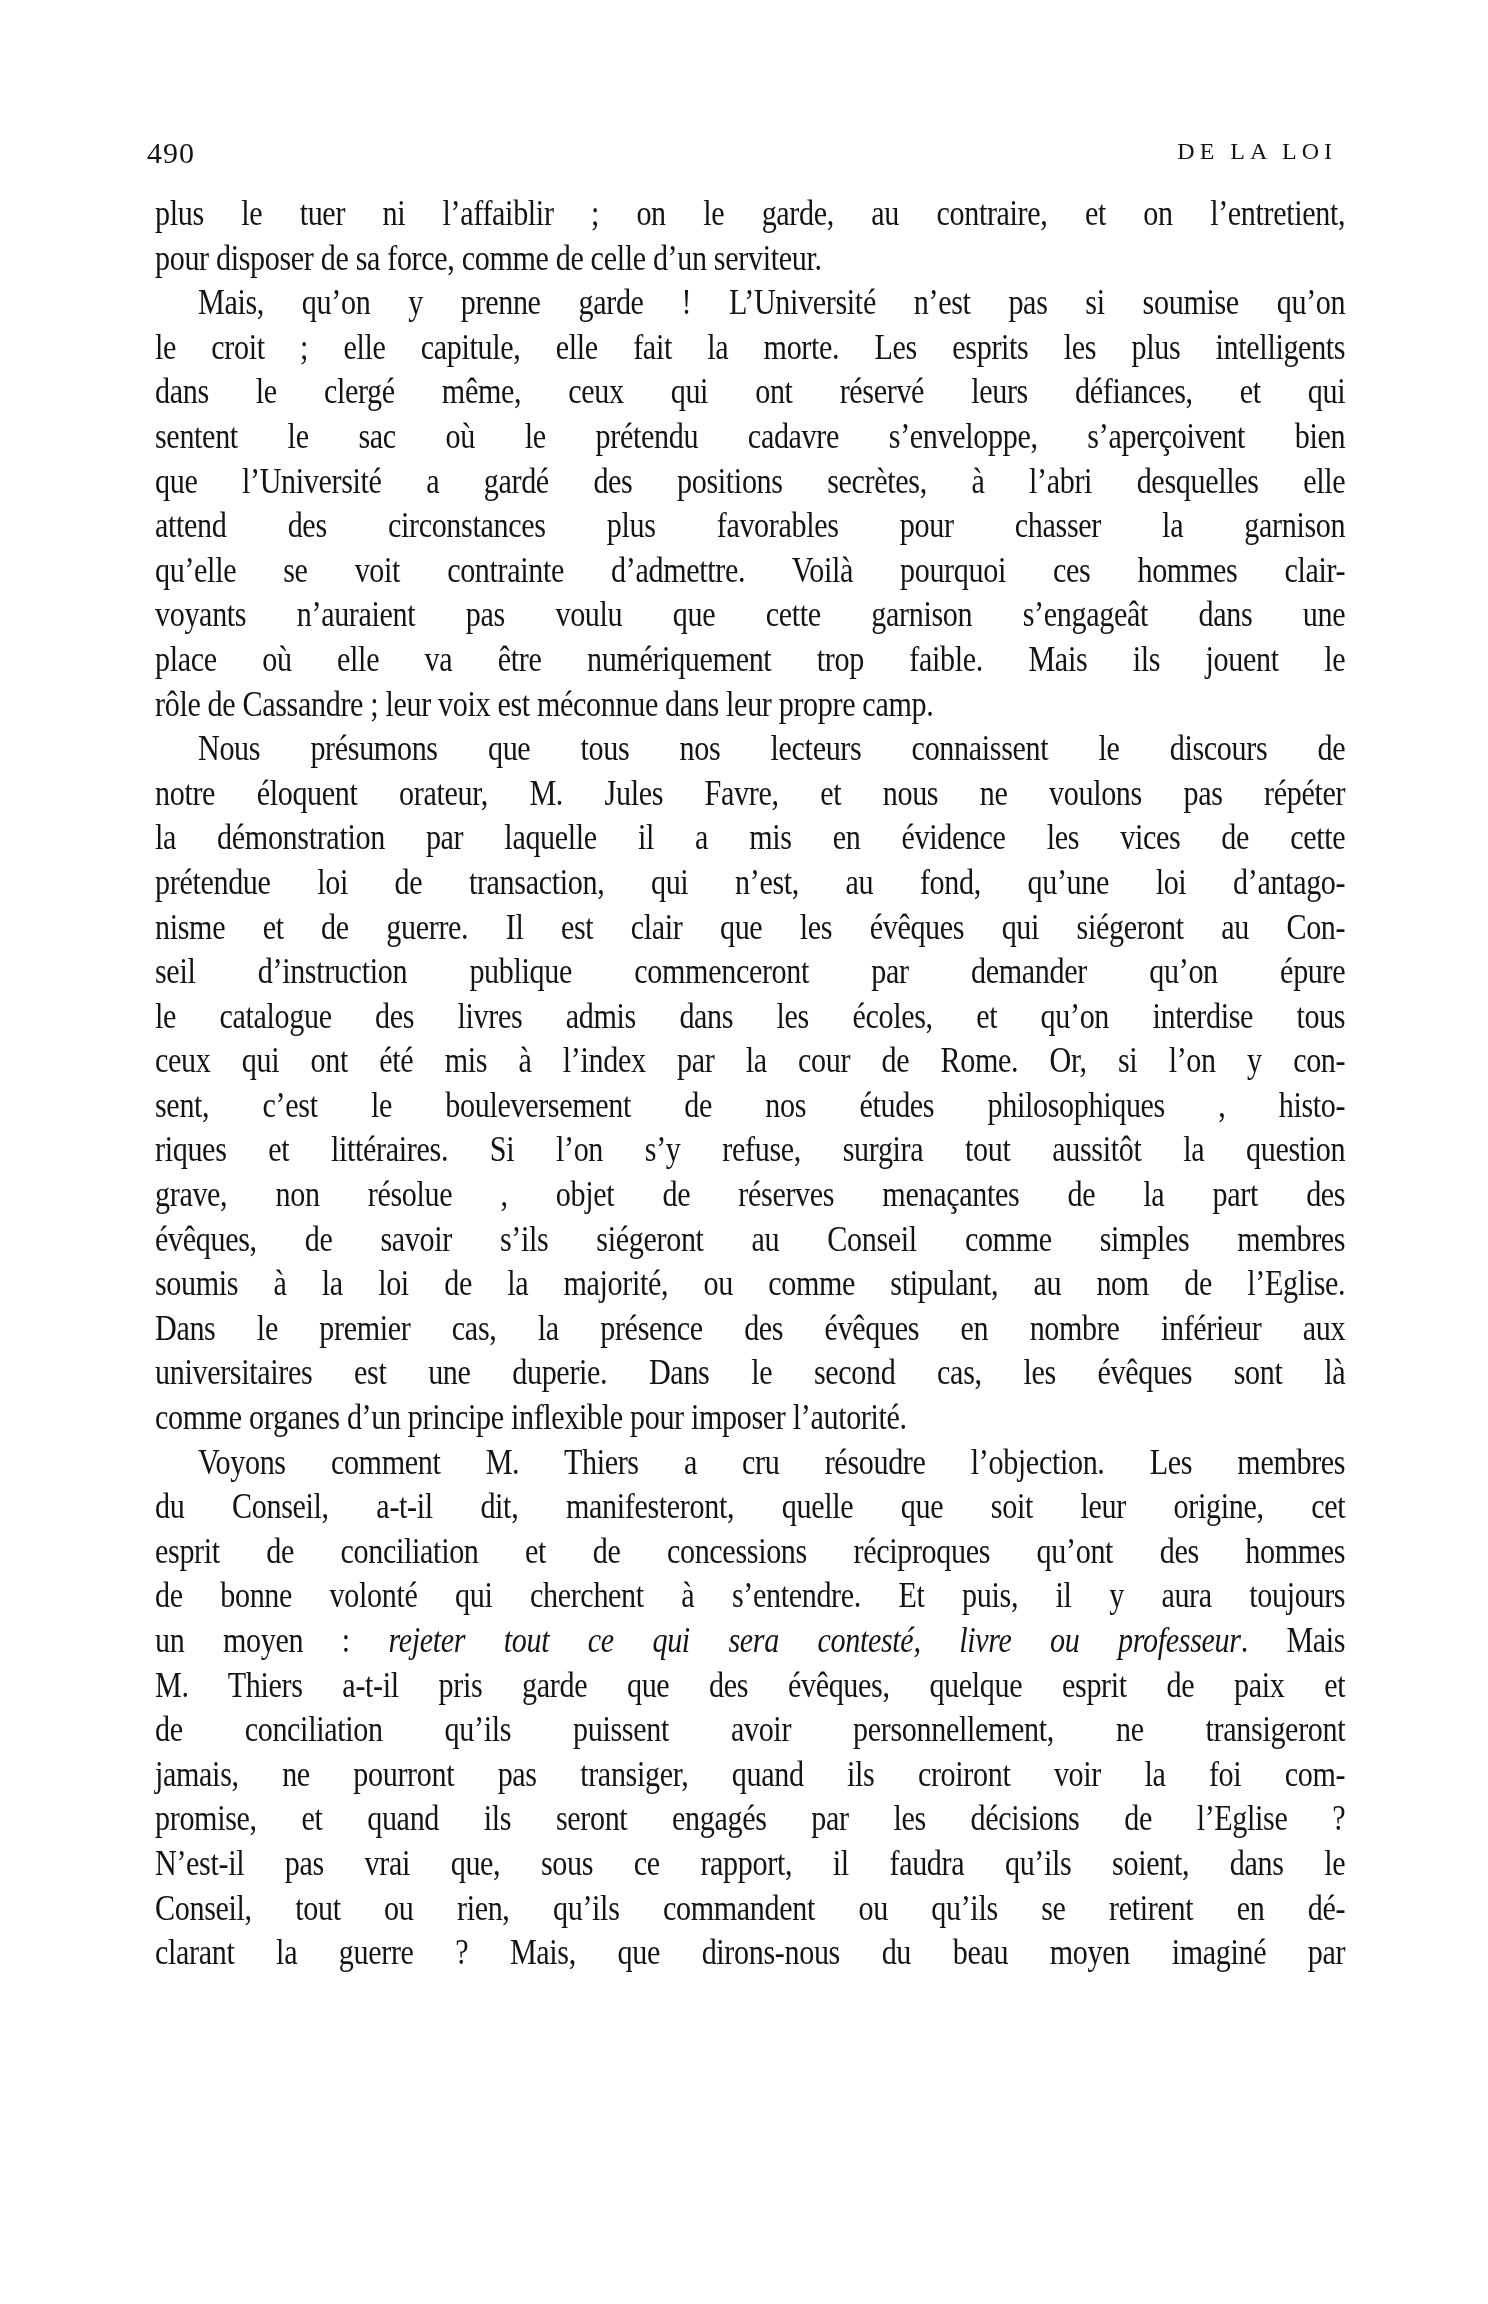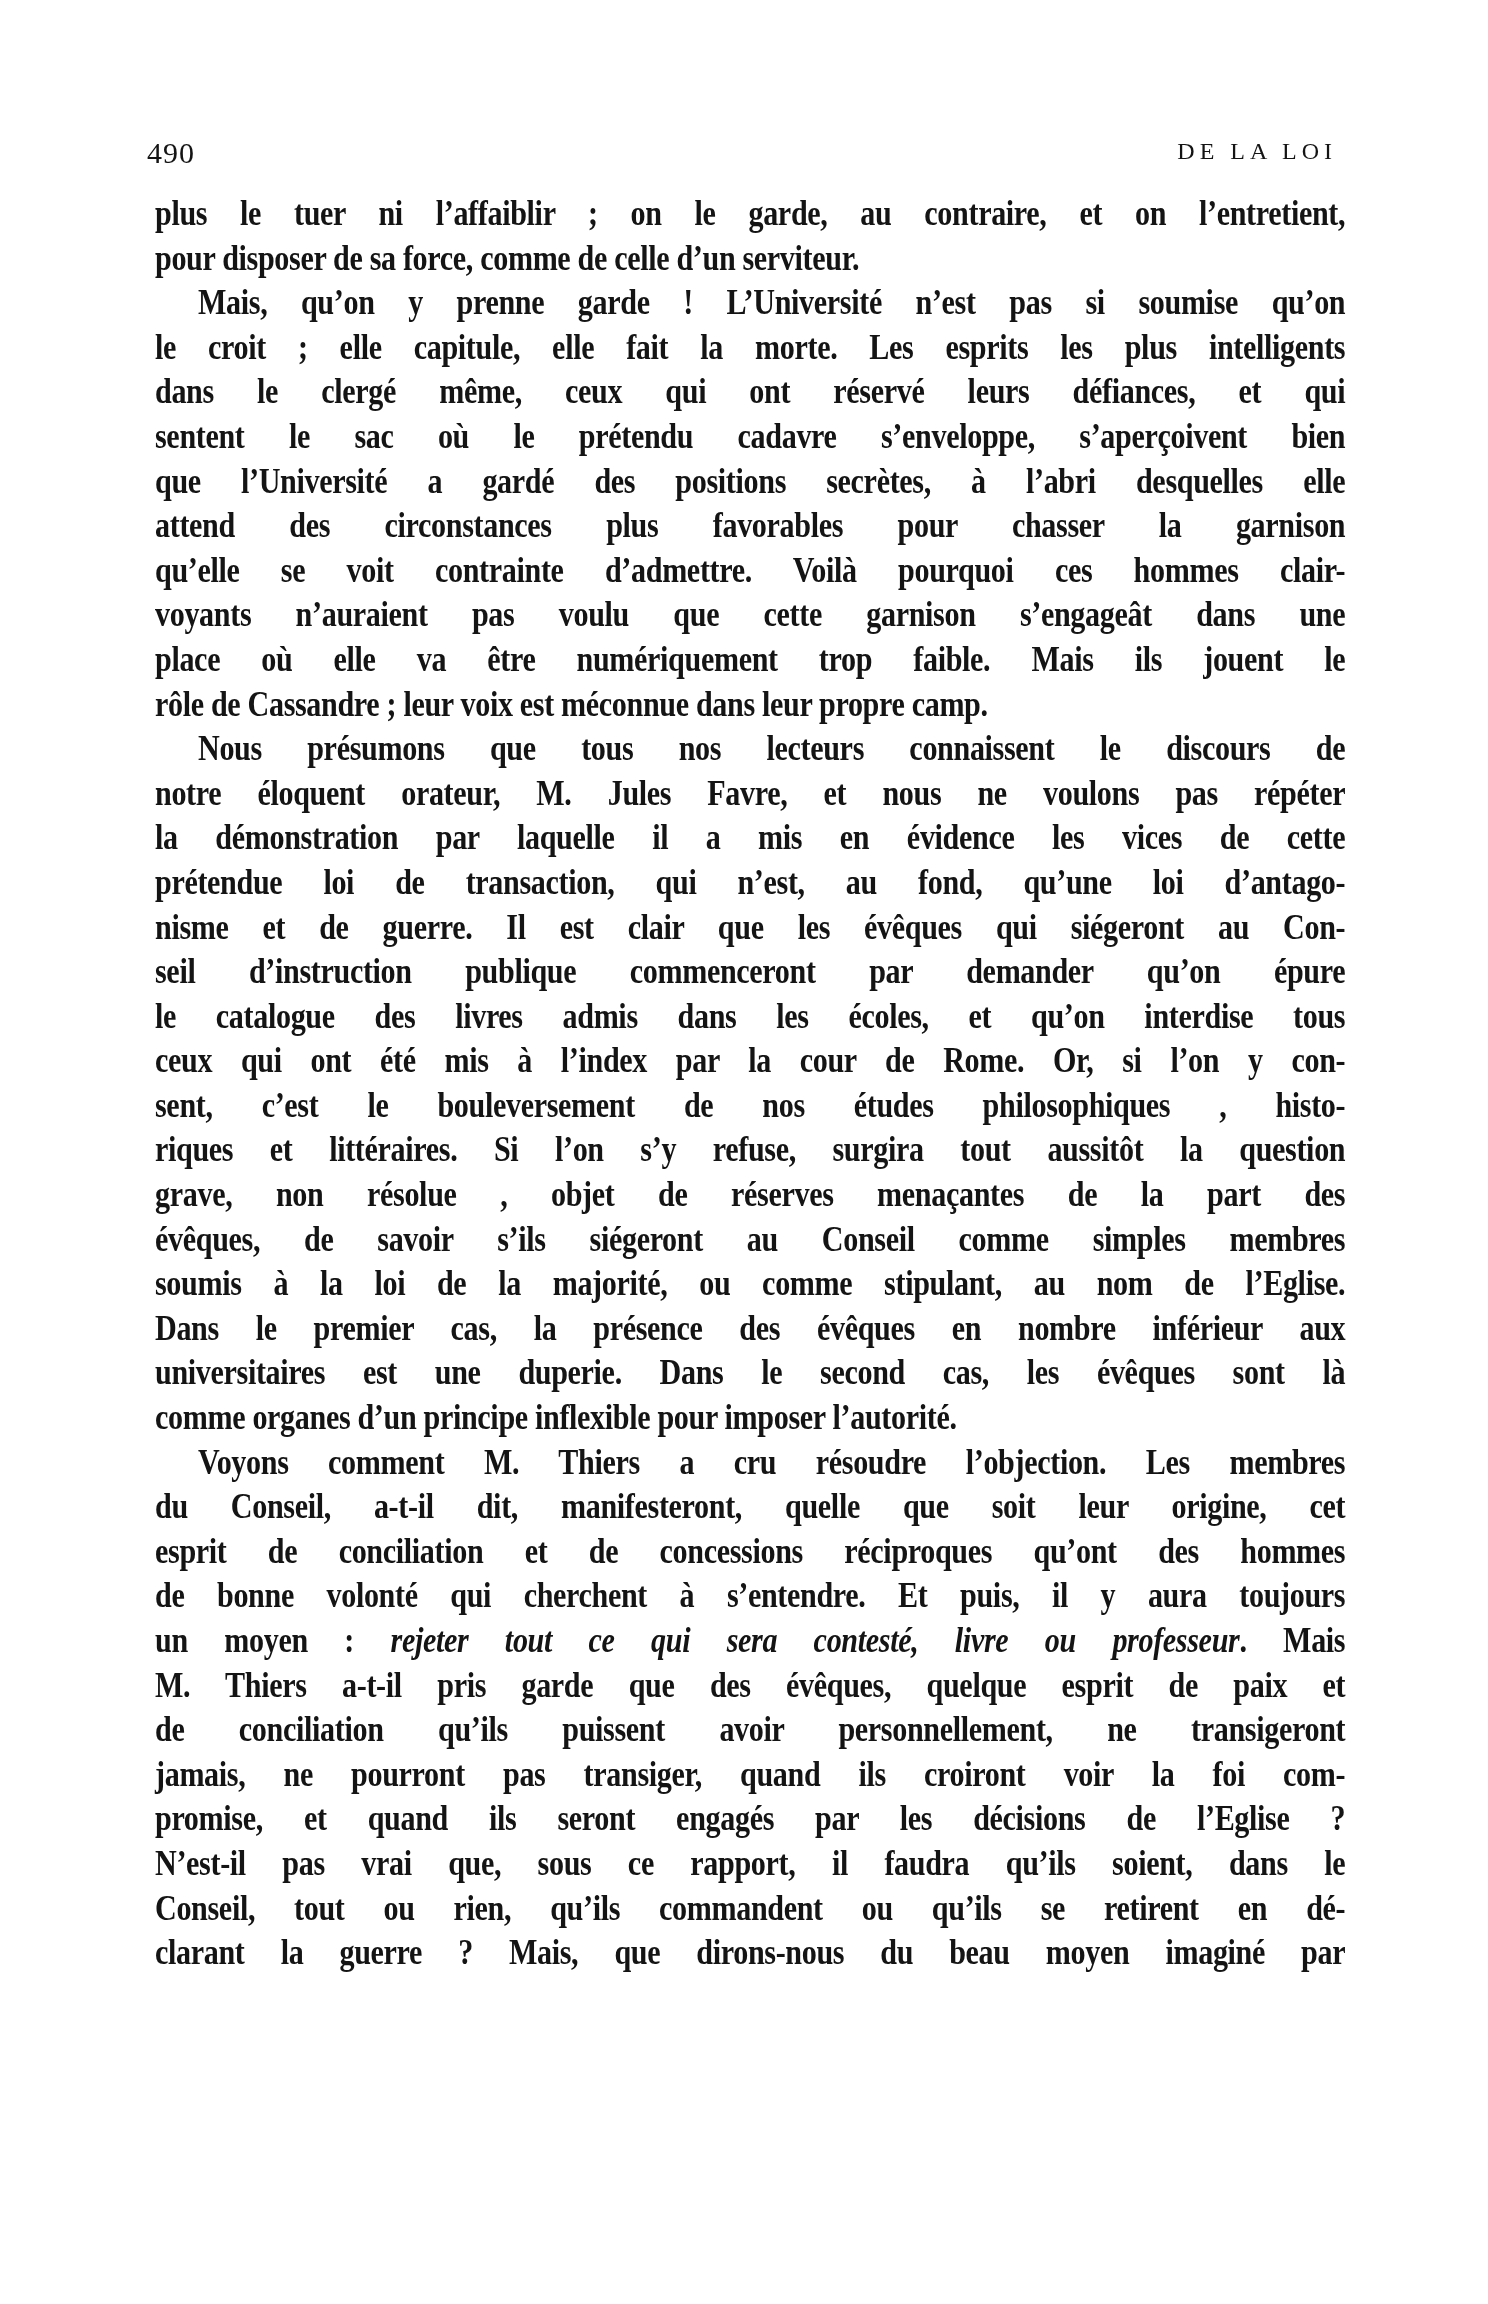--- a/index.html
+++ b/index.html
@@ -44,21 +44,20 @@
     text-align: right;
     font-size: 24px;
     letter-spacing: 5px;
     padding-left: 30px;
   }
   .text-block {
     position: absolute;
     left: 155px;
     top: 192px;
     width: 1190px;
-    font-weight: bold;
   }
   .line {
     display: block;
     height: 44.6px;
     line-height: 44.6px;
     font-size: 35px;
     white-space: nowrap;
     text-align: justify;
     text-align-last: justify;
     letter-spacing: -0.4px;

